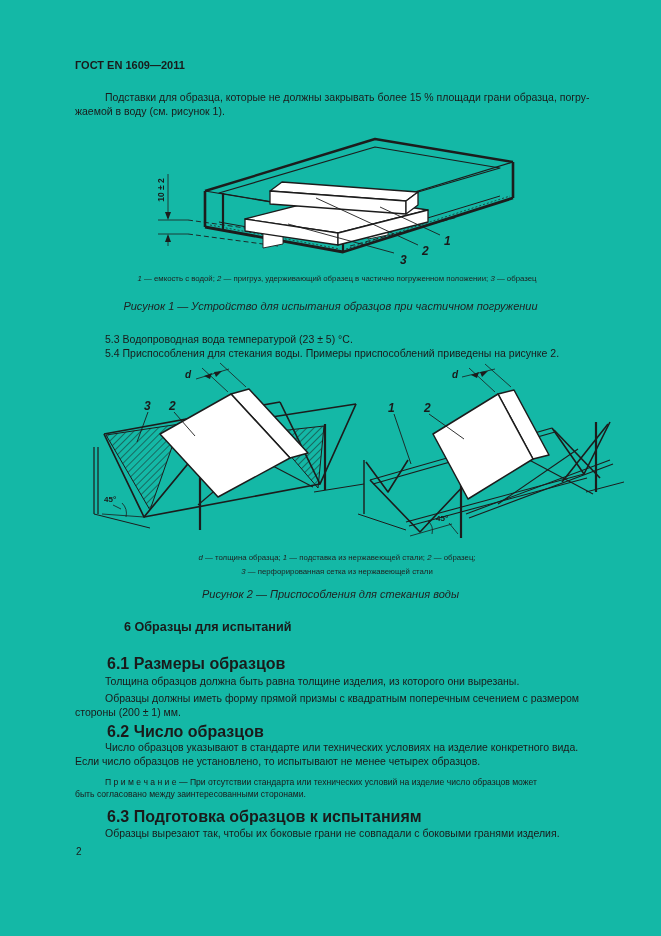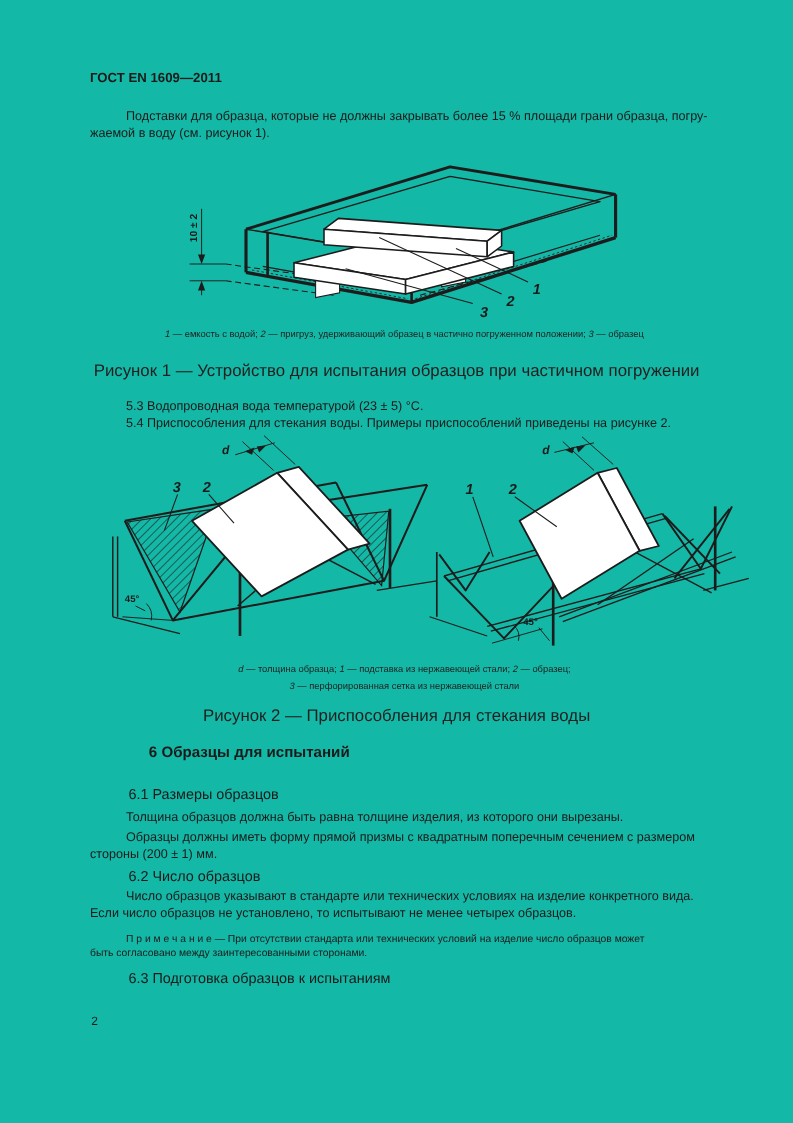--- a/index.html
+++ b/index.html
@@ -8,24 +8,24 @@
     position:relative; width:661px; height:936px; background:#14b8a6;
     font-family:"Liberation Sans", sans-serif; color:#1a1a1a; overflow:hidden;
   }
   .abs { position:absolute; }
   .body-text { font-size:10.5px; line-height:14px; }
   .line { white-space:nowrap; }
   .indent { text-indent:30px; }
   .bold { font-weight:bold; }
   .center { left:0; width:661px; text-align:center; }
   .caption { font-size:7.8px; line-height:13.5px; color:#1f1f1f;padding-left:13px; }
-  .fig-title { font-size:14px; color:#1f1f1f; }
+  .fig-title { font-size:11px; color:#1f1f1f;font-style:italic; }
   .note-text { font-size:8.6px; line-height:12px; }
   .h6 { font-size:12.6px; font-weight:bold; }
-  .h-sub { font-size:12px; font-weight:normal; }
+  .h-sub { font-size:16px; font-weight:bold; }
   .pagenum { font-size:10px; }
   svg { display:block; overflow:visible; }
   svg text { font-family:"Liberation Sans", sans-serif; fill:#1a1a1a; }
   .fig-label { font-style:italic; font-weight:bold; font-size:12px; }
   .fig-label-sm { font-style:italic; font-weight:bold; font-size:10px; }
   .fig-angle { font-weight:bold; font-size:8px; }
   .dim-text { font-weight:bold; font-size:8.5px; }
 </style>
 </head>
 <body>
@@ -228,16 +228,17 @@
   <div class="abs note-text" style="left:75px; top:776px; width:520px;">
     <div class="line indent">П р и м е ч а н и е — При отсутствии стандарта или технических условий на изделие число образцов может</div>
     <div class="line">быть согласовано между заинтересованными сторонами.</div>
   </div>
   <div class="abs body-text" style="left:75px; top:740px; width:520px;">
     <div class="line indent">Число образцов указывают в стандарте или технических условиях на изделие конкретного вида.</div>
     <div class="line">Если число образцов не установлено, то испытывают не менее четырех образцов.</div>
   </div>
 
   <div class="abs h-sub" style="left:107px; top:808px;">6.3 Подготовка образцов к испытаниям</div>
+  <div class="abs body-text line indent" style="left:75px; top:826px; width:520px;">Образцы вырезают так, чтобы их боковые грани не совпадали с боковыми гранями изделия.</div>
 
   <div class="abs pagenum" style="left:76px; top:846px;">2</div>
 
 </div>
 
 </body></html>

